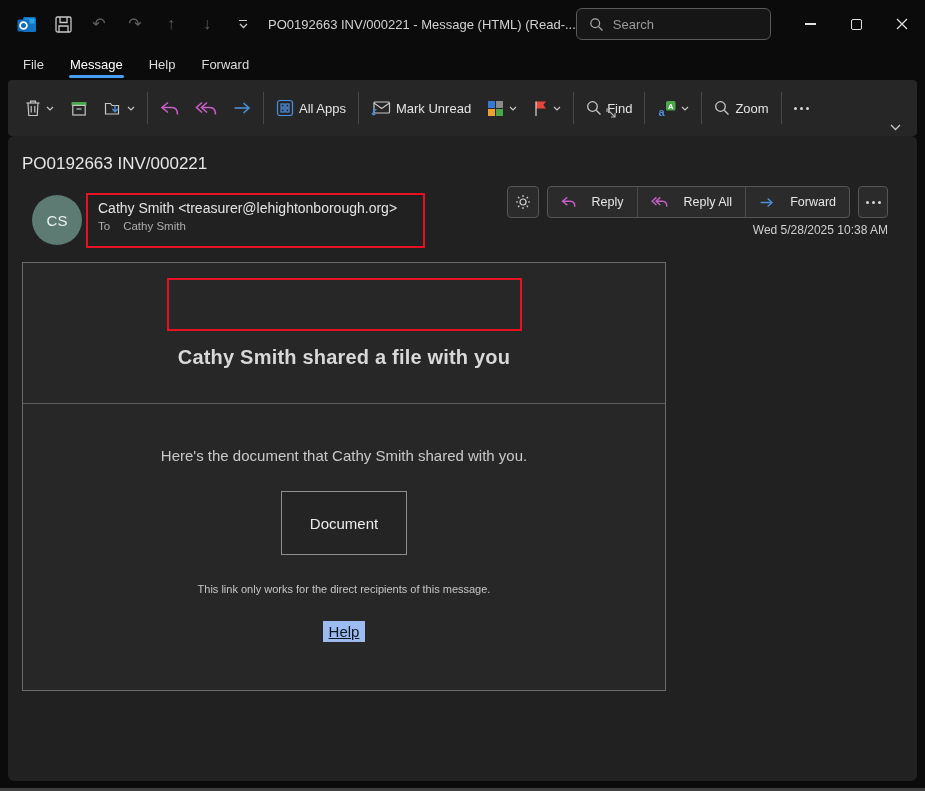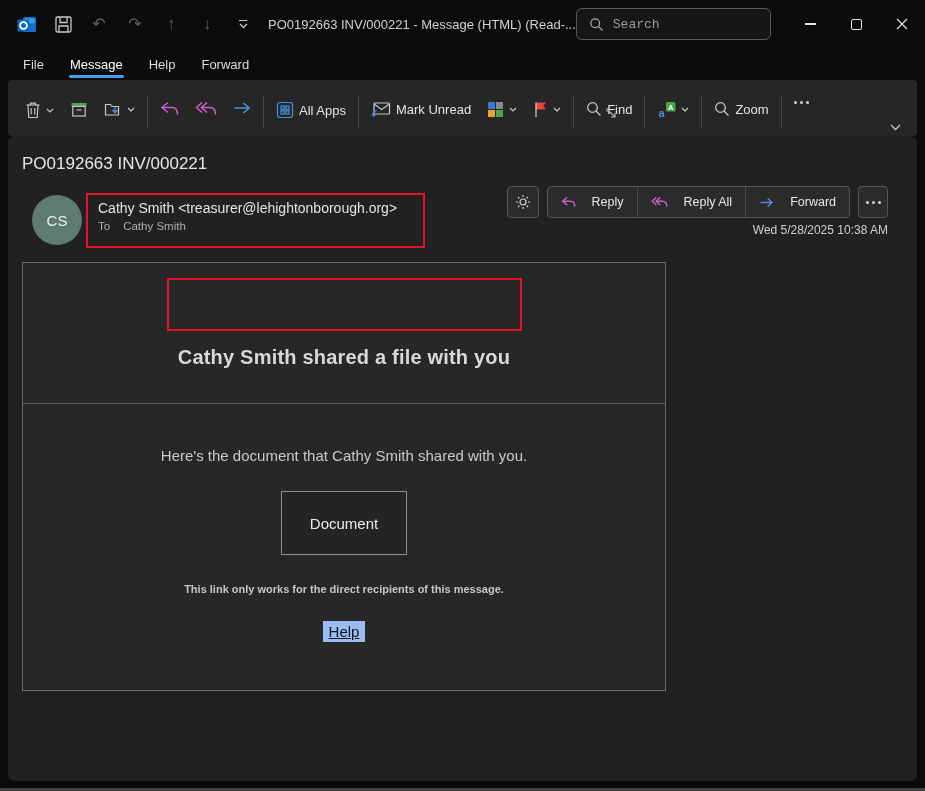--- a/index.html
+++ b/index.html
@@ -18,36 +18,36 @@
 
   
   .titlebar{position:absolute;top:0;left:0;right:0;height:48px;display:flex;align-items:center;}
   .qat{display:flex;align-items:center;gap:10px;padding-left:14px;}
   .qat .qbtn{width:26px;height:26px;display:flex;align-items:center;justify-content:center;}
   .qat-chevron{display:flex;flex-direction:column;align-items:center;width:14px;}
   .qat-chevron .bar{width:8px;height:1px;background:#c8c8c8;margin-bottom:2px;}
   .win-title{margin-left:12px;font-size:13px;color:#d2d2d2;white-space:nowrap;}
   .tb-spacer{flex:1;}
   .searchbox{position:relative;width:250px;height:32px;background:#161616;border:1px solid #5a5a5a;border-radius:6px;display:flex;align-items:center;margin-right:16px;}
-  .searchbox input{position:absolute;left:36px;right:8px;top:0;bottom:0;background:transparent;border:none;outline:none;color:#c8c8c8;font-size:13px;font-family:Liberation Mono, monospace;}
+  .searchbox input{position:absolute;left:36px;right:8px;top:0;bottom:0;background:transparent;border:none;outline:none;color:#c8c8c8;font-size:13px;font-family:Liberation Sans, sans-serif;}
   .searchbox input::placeholder{color:#9a9a9a;}
   .search-ic{margin-left:12px;}
   .win-controls{display:flex;height:48px;}
   .win-btn{width:46px;height:48px;display:flex;align-items:center;justify-content:center;}
   .min-glyph{width:11px;height:1.5px;background:#e2e2e2;}
   .max-glyph{width:11px;height:11px;border:1.2px solid #e2e2e2;border-radius:2px;}
 
   
   .menubar{position:absolute;top:48px;left:0;right:0;height:32px;display:flex;align-items:center;padding-left:22px;gap:24px;}
   .menu-item{font-size:13px;color:#dcdcdc;position:relative;padding:4px 1px;}
   .menu-item.active{font-weight:400;color:#fff;}
   .menu-item.active::after{content:"";position:absolute;left:0;right:0;bottom:-2px;height:2.5px;border-radius:2px;background:var(--accent-blue);}
 
   
-  .ribbon{position:absolute;top:80px;left:8px;right:8px;height:56px;background:#262626;border-radius:4px;display:flex;align-items:flex-start;padding:16px 12px;}
+  .ribbon{position:absolute;top:80px;left:8px;right:8px;height:56px;background:#262626;border-radius:4px;display:flex;align-items:center;padding:0 12px;}
   .rb{display:flex;align-items:center;gap:5px;padding:5px 5px;border-radius:4px;color:#e4e4e4;font-size:13px;white-space:nowrap;}
   .rdiv{width:1px;height:32px;background:#484848;margin:0 7px;flex:none;}
   .chev{flex:none;display:block;}
   .ribbon-launcher{position:absolute;left:598px;top:28px;}
   .ribbon-collapse{position:absolute;right:16px;bottom:5px;}
   .rgap{width:6px;flex:none;}
 
   
   .main{position:absolute;top:136px;left:8px;right:8px;bottom:10px;background:#212121;border-radius:6px;}
   .subject{position:absolute;top:18px;left:14px;font-size:17px;color:#e6e6e6;}
@@ -67,21 +67,21 @@
   .date-line{position:absolute;top:87px;right:29px;font-size:12px;color:#cfcfcf;}
 
   
   .body-frame{position:absolute;top:126px;left:14px;width:644px;height:429px;border:1px solid #6a6a6a;background:#272727;}
   .sec1{height:141px;border-bottom:1px solid #5c5c5c;text-align:center;padding-top:15px;}
   .blocked-img{width:355px;height:53px;border:2px solid var(--annotation-red);margin:0 auto;}
   .heading{margin-top:15px;font-size:20px;font-weight:700;color:#d8d8d8;letter-spacing:.2px;}
   .sec2{text-align:center;}
   .intro{padding-top:43px;font-size:15px;color:#c9c9c9;}
   .doc-tile{margin:27px auto 0;width:126px;height:64px;border:1px solid #8f8f8f;background:#242424;display:flex;align-items:center;justify-content:center;font-size:15px;color:#ececec;}
-  .note{margin-top:28px;font-size:11px;font-weight:700;color:#c6c6c6;}
+  .note{margin-top:28px;font-size:11px;font-weight:400;color:#c6c6c6;}
   .open-link{display:inline-block;margin-top:26px;background:var(--open-highlight);color:#0d1623;text-decoration:underline;font-size:15px;padding:2px 6px;cursor:pointer;}
   .bottom-edge{position:absolute;left:0;right:0;bottom:0;height:3px;background:#3f3f3f;}
 
   svg{display:block;}
   .u-arrow{font-size:16px;color:#5e5e5e;line-height:1;}
 </style>
 </head>
 <body>
 
 <div class="window">

